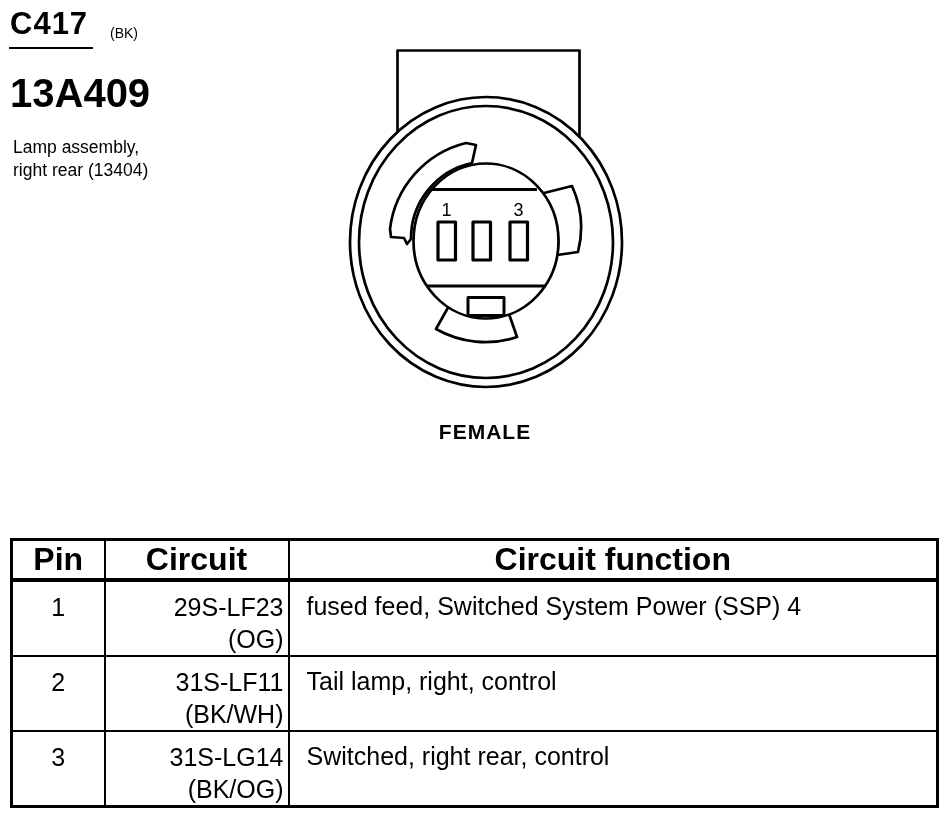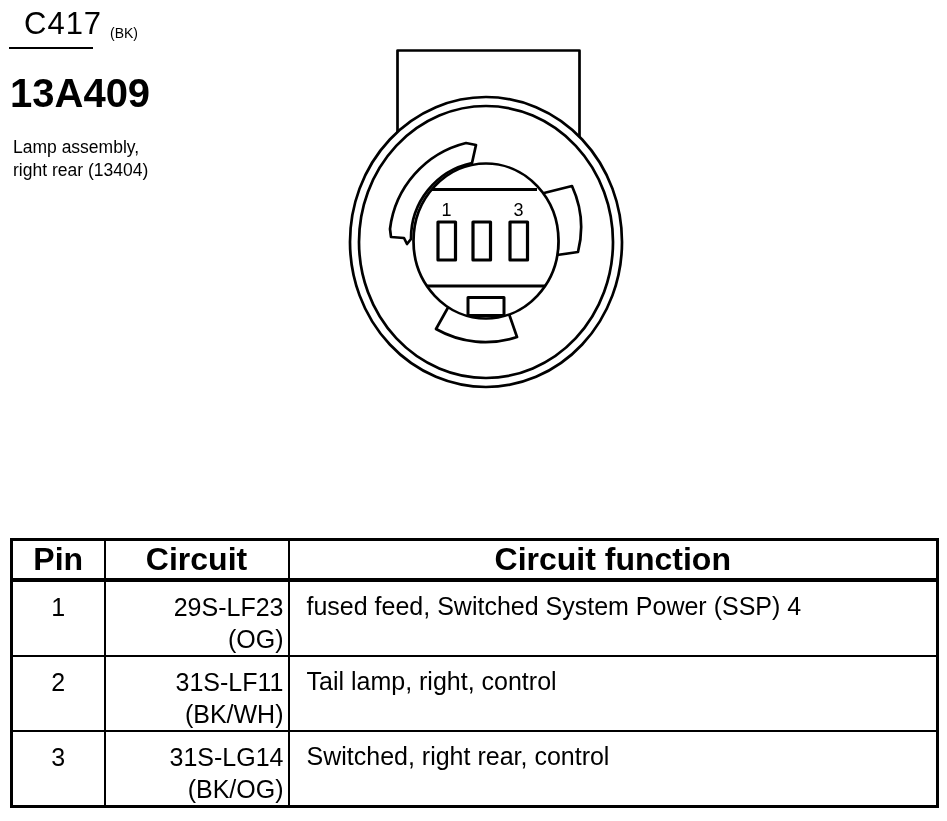--- a/index.html
+++ b/index.html
@@ -2,22 +2,22 @@
 <html><head>
 <meta charset="utf-8">
 <style>
   html,body{margin:0;padding:0;background:#fff;}
   .page{
     position:relative;width:947px;height:821px;background:#fff;overflow:hidden;
     font-family:"Liberation Sans","DejaVu Sans",sans-serif;color:#000;
   }
   
   .cid{
-    position:absolute;left:10px;top:8px;font-size:31px;font-weight:normal;
-    letter-spacing:1px;line-height:1;margin-left:14px;
+    position:absolute;left:10px;top:8px;font-size:31px;font-weight:bold;
+    letter-spacing:1px;line-height:1;
   }
   .ccode{position:absolute;left:110px;top:26px;font-size:14px;line-height:1;}
   .cid-rule{position:absolute;left:9px;top:46.5px;width:84px;height:2.6px;background:#000;}
   .pnum{position:absolute;left:10px;top:73px;font-size:40px;font-weight:bold;line-height:1;}
   .desc{position:absolute;left:13px;top:136px;font-size:17.5px;line-height:22.5px;}
   
   .diagram-svg{position:absolute;left:0;top:0;}
   .female{
     position:absolute;left:385px;top:420px;width:200px;text-align:center;
     font-size:21px;font-weight:bold;letter-spacing:1px;
@@ -75,20 +75,21 @@
       <rect x="438" y="222" width="17.5" height="38" stroke-width="3.2"></rect>
       <rect x="473" y="222" width="17.5" height="38" stroke-width="3.2"></rect>
       <rect x="510" y="222" width="17.5" height="38" stroke-width="3.2"></rect>
     </g>
     <g fill="#000000" stroke="none" font-family="Liberation Sans, DejaVu Sans, sans-serif" font-size="18" text-anchor="middle">
       <text x="446.5" y="216">1</text>
       <text x="518.5" y="216">3</text>
     </g>
   </svg>
 
+  <div class="female">FEMALE</div>
 
   <div class="tablewrap">
     <table class="ptable">
       <colgroup>
         <col style="width:93px">
           <col style="width:184px">
           <col style="width:649px">
       </colgroup>
       <thead>
         <tr>

